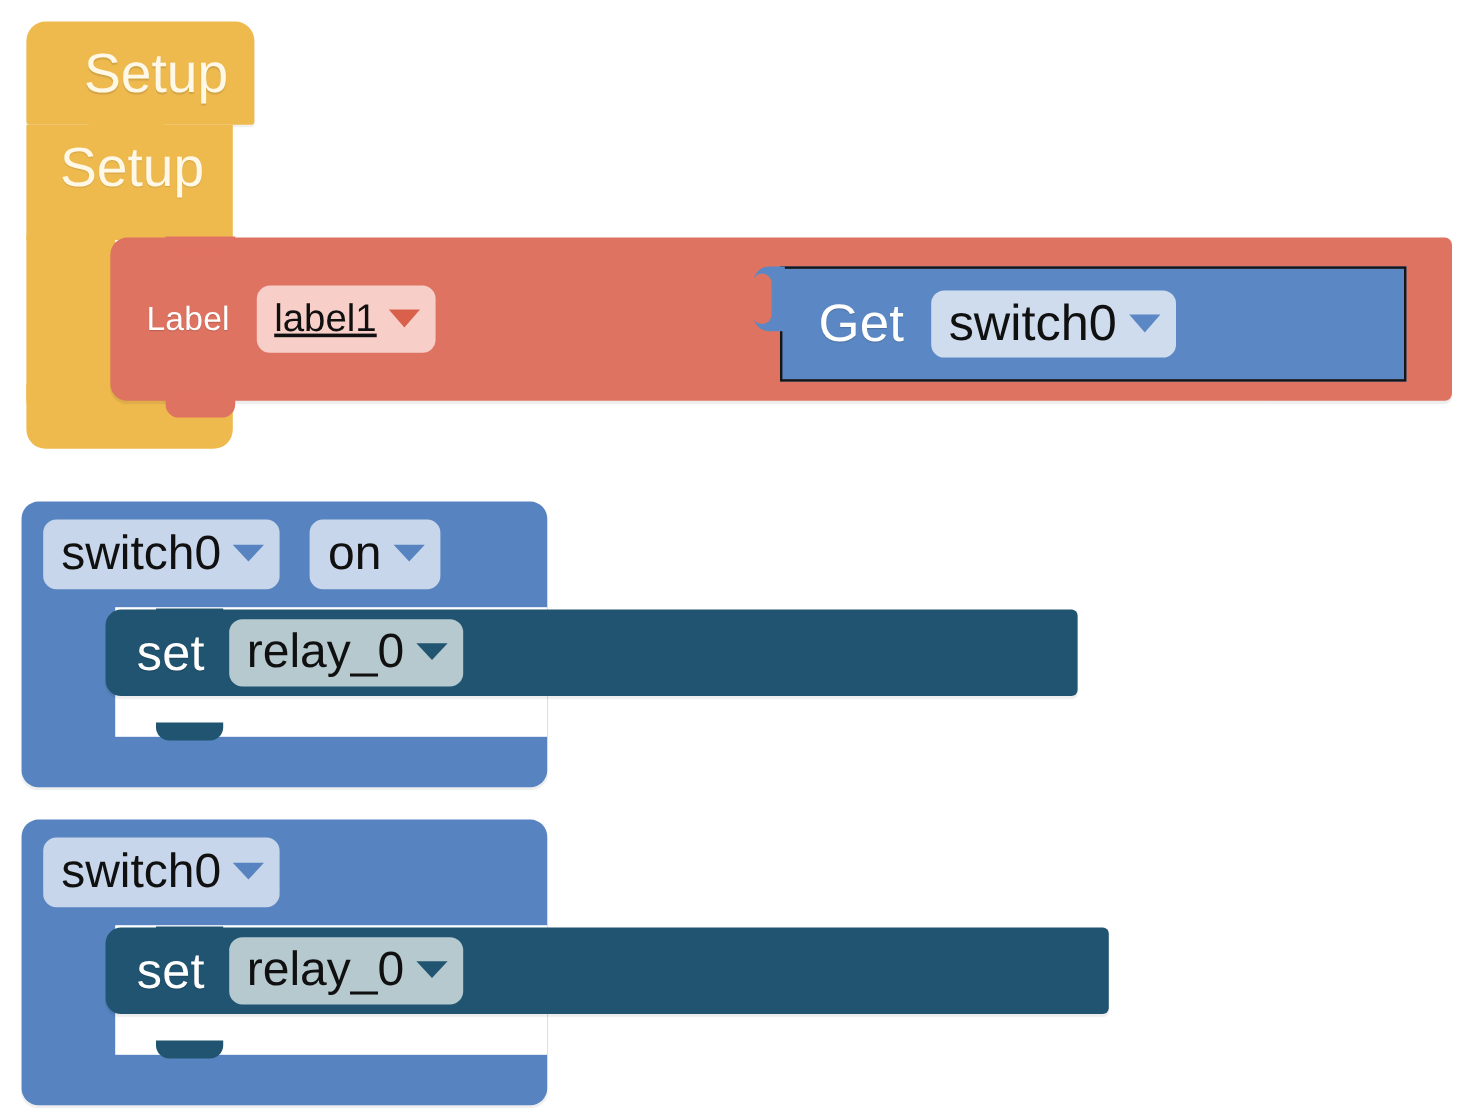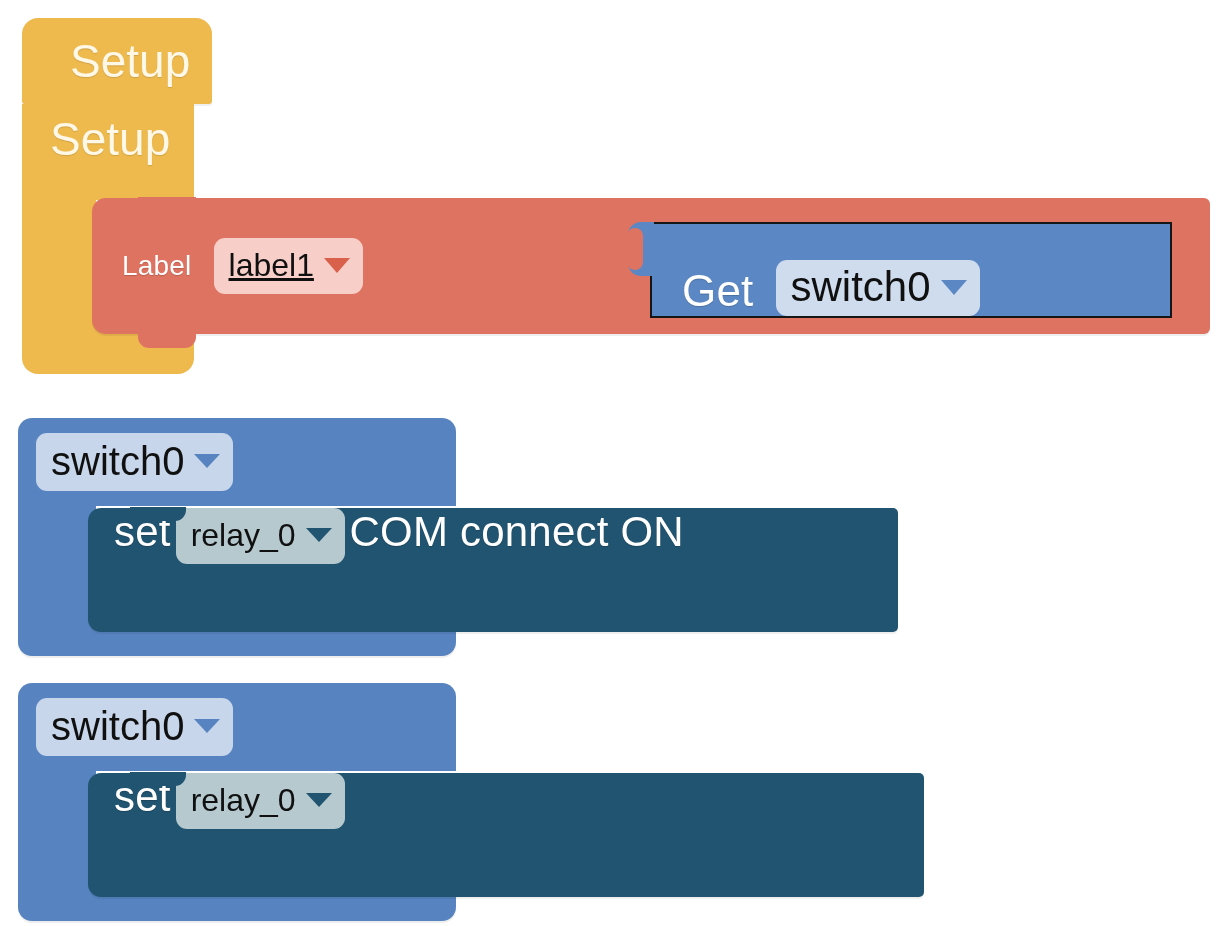--- a/index.html
+++ b/index.html
@@ -142,21 +142,21 @@
     border-radius:11px;
   }
 
   
   .blue-value{
     position:absolute;left:650px;top:222px;
     width:522px;height:96px;
     background:#5b88c4;
     border:2px solid #161616;
     box-sizing:border-box;
-    display:flex;align-items:flex-end;
+    display:flex;align-items:center;
     padding-left:30px;
     gap:22px;
   }
   .blue-value .blk-text{font-size:44px;}
   .field-blue-lite{
     background:#cfdcee;
     height:56px;
   }
   .field-blue-lite .fval{font-size:42px;}
   .field-blue-lite .tri{border-top:15px solid #5b88c4;}
@@ -186,43 +186,43 @@
   
   .evt-mouth{
     position:absolute;left:78px;top:88px;
     width:360px;height:108px;
     background:#ffffff;
   }
 
   
   .teal{
     position:absolute;
-    height:124px;
+    height:72px;
     background:#215470;
     border-radius:13px 5px 5px 13px;
-    display:flex;align-items:flex-start;
+    display:flex;align-items:center;
     padding-left:26px;
-    gap:5px;
+    gap:20px;
     box-shadow:0 2px 1px rgba(0,0,0,.07);
     z-index:4;
   }
   .teal .blk-text{font-size:42px;}
   .teal-tab-top{
     position:absolute;left:42px;top:-1px;
     width:56px;height:14px;background:#215470;border-radius:0 0 11px 11px;
   }
   .teal-tab-bottom{
     position:absolute;left:42px;top:94px;
     width:56px;height:15px;background:#215470;border-radius:0 0 11px 11px;
   }
   .field-teal{
     background:#b6c9cf;
     height:56px;
   }
-  .field-teal .fval{font-size:32px;}
+  .field-teal .fval{font-size:40px;}
   .field-teal .tri{border-top:14px solid #215470;}
 </style>
 </head>
 <body>
 
 <div id="canvas">
 
   <div class="hat-setup">
     <span class="hat-text">Setup</span>
   </div>
@@ -256,35 +256,38 @@
       <span class="tri"></span>
     </span>
   </div>
 
   <div class="evt" style="left:18px;top:418px;">
     <div class="evt-hdr">
       <span class="field field-evt">
         <span class="fval">switch0</span>
         <span class="tri"></span>
       </span>
+      <span class="field field-evt">
+        <span class="fval">on</span>
+        <span class="tri"></span>
+      </span>
     </div>
     <div class="evt-body"></div>
     <div class="evt-foot"></div>
     <div class="evt-mouth"></div>
   </div>
 
   <div class="teal" style="left:88px;top:508px;width:784px;">
     <div class="teal-tab-top"></div>
     <div class="teal-tab-bottom"></div>
     <span class="blk-text">set</span>
     <span class="field field-teal">
       <span class="fval">relay_0</span>
       <span class="tri"></span>
     </span>
-    <span class="blk-text">COM connect ON</span>
   </div>
 
   <div class="evt" style="left:18px;top:683px;">
     <div class="evt-hdr">
       <span class="field field-evt">
         <span class="fval">switch0</span>
         <span class="tri"></span>
       </span>
     </div>
     <div class="evt-body"></div>

